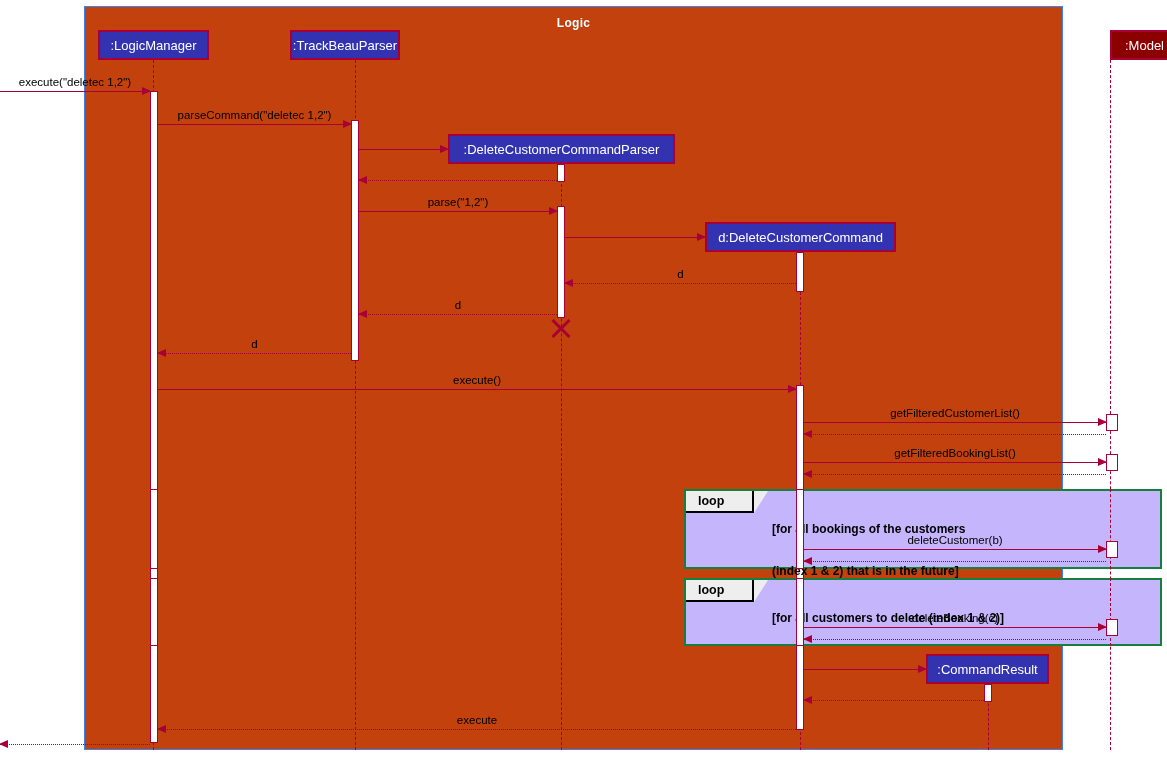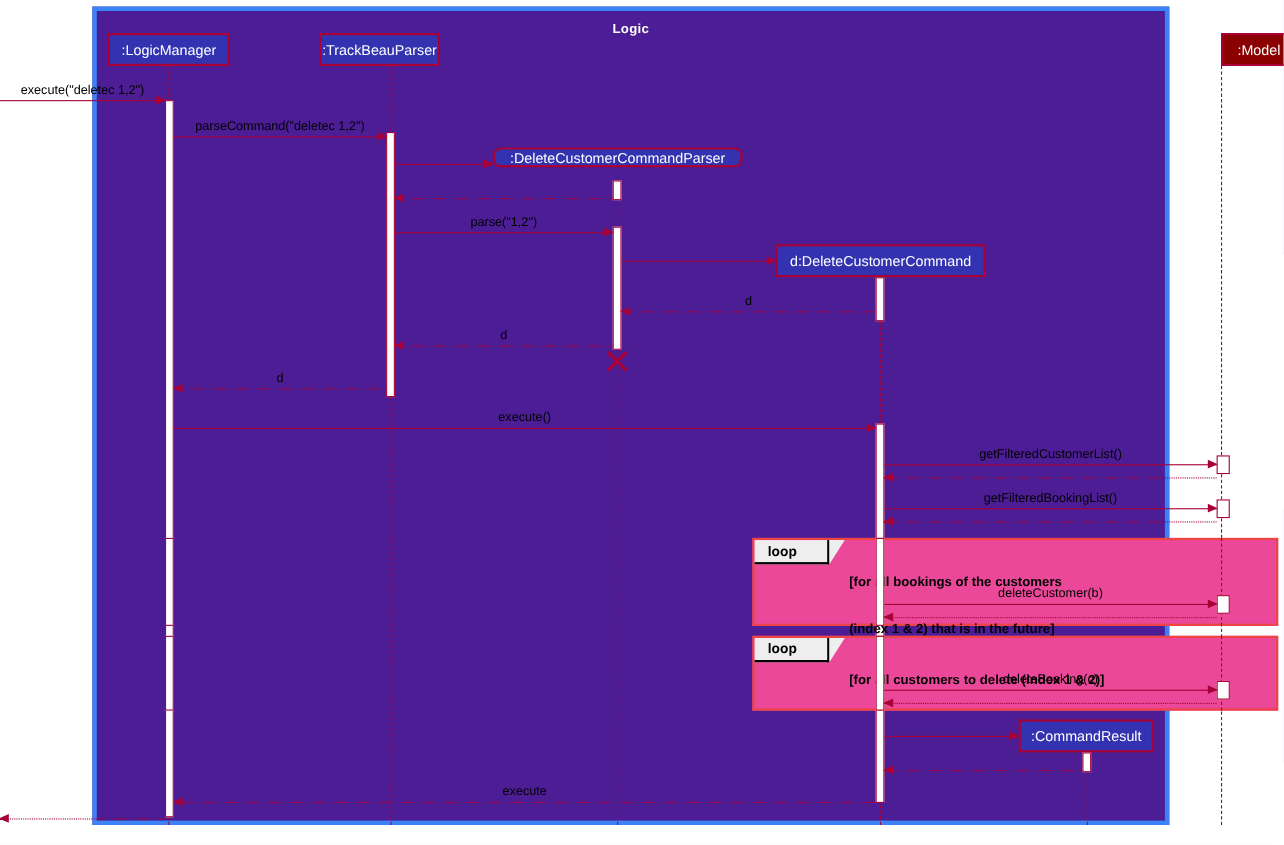--- a/index.html
+++ b/index.html
@@ -1,21 +1,21 @@
 <!DOCTYPE html>
 <html><head>
 <meta charset="utf-8">
 <style>
   html,body{margin:0;padding:0;background:#ffffff;}
   body{font-family:"Liberation Sans",sans-serif;}
   #canvas{position:relative;width:1167px;height:768px;overflow:hidden;background:#ffffff;}
 
   
   .panel{position:absolute;box-sizing:border-box;}
-  .panel-logic{background:#4c1d95;border:4px solid #3b82f6;}
+  .panel-logic{background:#c2410c;border:1px solid #3b82f6;}
   .panel-model{background:#fa6e79;border:1px solid #a80036;}
   .panel-title{position:absolute;width:100%;text-align:center;color:#ffffff;
     font-weight:bold;font-size:12px;top:9px;letter-spacing:.3px;
     text-shadow:0 0 1px rgba(0,0,0,.25);}
 
   
   .lifeline{position:absolute;width:0;border-left:1px dashed #a80036;}
 
   
   .pbox{position:absolute;box-sizing:border-box;display:flex;align-items:center;
@@ -41,22 +41,22 @@
     font-size:11.5px;color:#000000;white-space:nowrap;}
 
   
   .destroy{position:absolute;width:22px;height:22px;}
   .destroy:before,.destroy:after{content:"";position:absolute;left:-1px;top:10px;
     width:24px;height:0;border-top:3px solid #a80036;}
   .destroy:before{transform:rotate(45deg);}
   .destroy:after{transform:rotate(-45deg);}
 
   
-  .frag{position:absolute;box-sizing:border-box;border:2px solid #ef4444;
-    background:#ec4899;}
+  .frag{position:absolute;box-sizing:border-box;border:2px solid #15803d;
+    background:#c4b5fd;}
   .frag-tag{position:absolute;left:0;top:0;height:22px;background:#eeeeee;
     border-right:2px solid #000000;border-bottom:2px solid #000000;
     display:flex;align-items:center;padding:0 10px 0 12px;
     font-size:12.5px;font-weight:bold;color:#000000;box-sizing:border-box;}
   .frag-tag-corner{position:absolute;top:0;width:0;height:0;
     border-top:22px solid #eeeeee;border-right:14px solid transparent;}
   .frag-cond{position:absolute;font-size:12px;font-weight:bold;color:#000000;
     line-height:14px;white-space:pre;}
 </style>
 </head>
@@ -76,21 +76,21 @@
   <div class="lifeline" style="left:1110px;top:60px;height:690px;"></div>
 
   <div class="pbox pbox-blue" style="left:98px;top:30px;width:111px;height:30px;">
     <span>:LogicManager</span>
   </div>
 
   <div class="pbox pbox-blue" style="left:290px;top:30px;width:110px;height:30px;">
     <span>:TrackBeauParser</span>
   </div>
 
-  <div class="pbox pbox-blue" style="left:448px;top:134px;width:227px;height:18px;border-radius:7px;">
+  <div class="pbox pbox-blue" style="left:448px;top:134px;width:227px;height:30px;">
     <span>:DeleteCustomerCommandParser</span>
   </div>
 
   <div class="pbox pbox-blue" style="left:705px;top:222px;width:191px;height:30px;">
     <span>d:DeleteCustomerCommand</span>
   </div>
 
   <div class="pbox pbox-blue" style="left:926px;top:654px;width:123px;height:30px;">
     <span>:CommandResult</span>
   </div>

